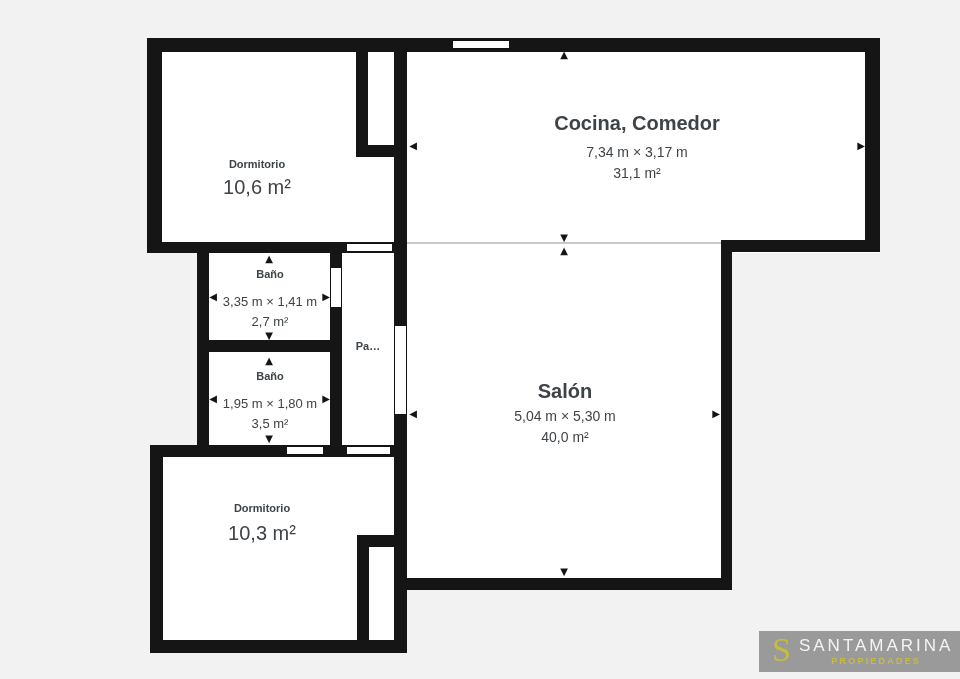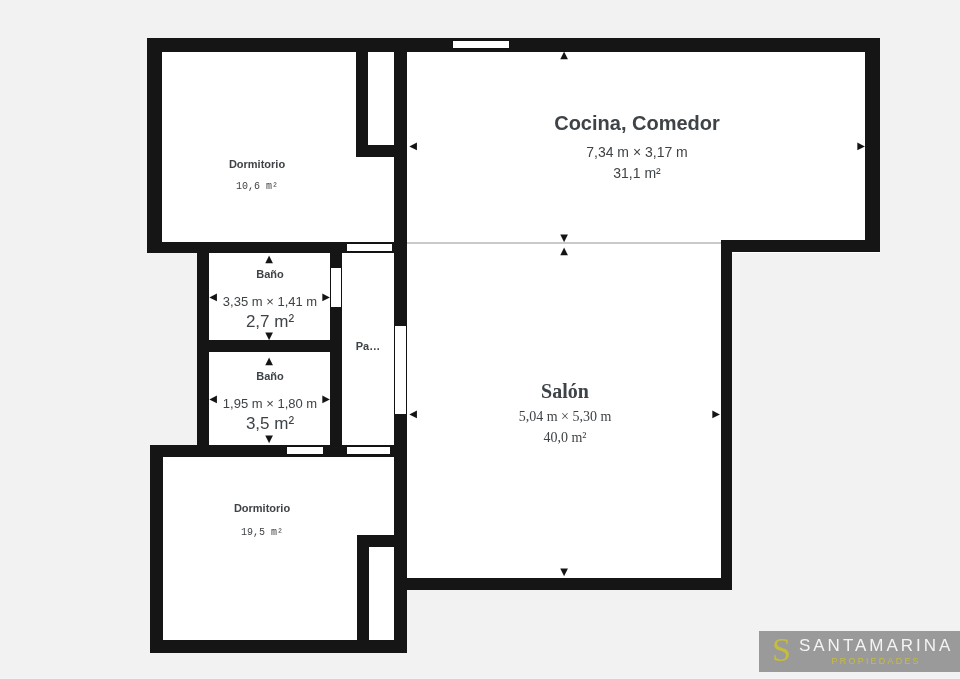--- a/index.html
+++ b/index.html
@@ -25,39 +25,39 @@
   }
   .label{
     position:absolute;transform:translateX(-50%);
     text-align:center;white-space:nowrap;
     color:#3e4347;
   }
   .rname{font-weight:bold;font-size:11px;line-height:20px;}
   .rname.lg{font-size:20px;line-height:22px;}
   .rdims{font-size:13px;line-height:20px;margin-top:8px;}
   .rdims.lg{font-size:14px;line-height:21px;}
-  .rarea{font-size:17px;line-height:20px;}
+  .rarea{font-size:13px;line-height:20px;}
   .rarea.lg{font-size:14px;line-height:21px;}
-  .rarea.md{font-size:10px;line-height:18px;margin-top:4px;font-family:Liberation Mono, monospace;}
+  .rarea.md{font-size:20px;line-height:18px;margin-top:4px;}
   .logo{
     position:absolute;left:759px;top:631px;width:201px;height:41px;
     background:#9a9a9a;display:flex;align-items:center;
     padding-left:13px;box-sizing:border-box;
   }
   .logo-s{
     font-family:"Liberation Serif",serif;
     font-size:34px;line-height:1;color:#c6bd3f;
     margin-right:8px;margin-top:-3px;
   }
   .logo-col{display:flex;flex-direction:column;text-align:center;}
   .logo-brand{
     font-size:17px;letter-spacing:3px;color:#f4f4f4;line-height:1;
   }
   .logo-tag{
-    font-size:9px;font-weight:normal;letter-spacing:2.2px;color:#c6bd3f;
+    font-size:9px;font-weight:bold;letter-spacing:2.2px;color:#c6bd3f;
     line-height:1;margin-top:3px;
   }
 </style>
 </head>
 <body>
 
 <div class="stage">
 
   <div class="fill" style="left:147px;top:38px;width:733px;height:215px;"></div>
   <div class="fill" style="left:395px;top:243px;width:337px;height:347px;"></div>
@@ -132,29 +132,29 @@
   <div class="label" style="left:270px;top:366px;">
     <div class="rname">Baño</div>
     <div class="rdims">1,95 m × 1,80 m</div>
     <div class="rarea">3,5 m²</div>
   </div>
 
   <div class="label" style="left:368px;top:336px;">
     <div class="rname">Pa…</div>
   </div>
 
-  <div class="label" style="left:565px;top:380px;font-family:Liberation Serif, serif;">
+  <div class="label" style="left:565px;top:380px;">
     <div class="rname lg">Salón</div>
     <div class="rdims lg" style="margin-top:4px;">5,04 m × 5,30 m</div>
     <div class="rarea lg">40,0 m²</div>
   </div>
 
   <div class="label" style="left:262px;top:498px;">
     <div class="rname">Dormitorio</div>
-    <div class="rarea md" style="margin-top:6px;">19,5 m²</div>
+    <div class="rarea md" style="margin-top:6px;">10,3 m²</div>
   </div>
 
   <div class="logo">
     <div class="logo-s">S</div>
     <div class="logo-col">
       <div class="logo-brand">SANTAMARINA</div>
       <div class="logo-tag">PROPIEDADES</div>
     </div>
   </div>
 

